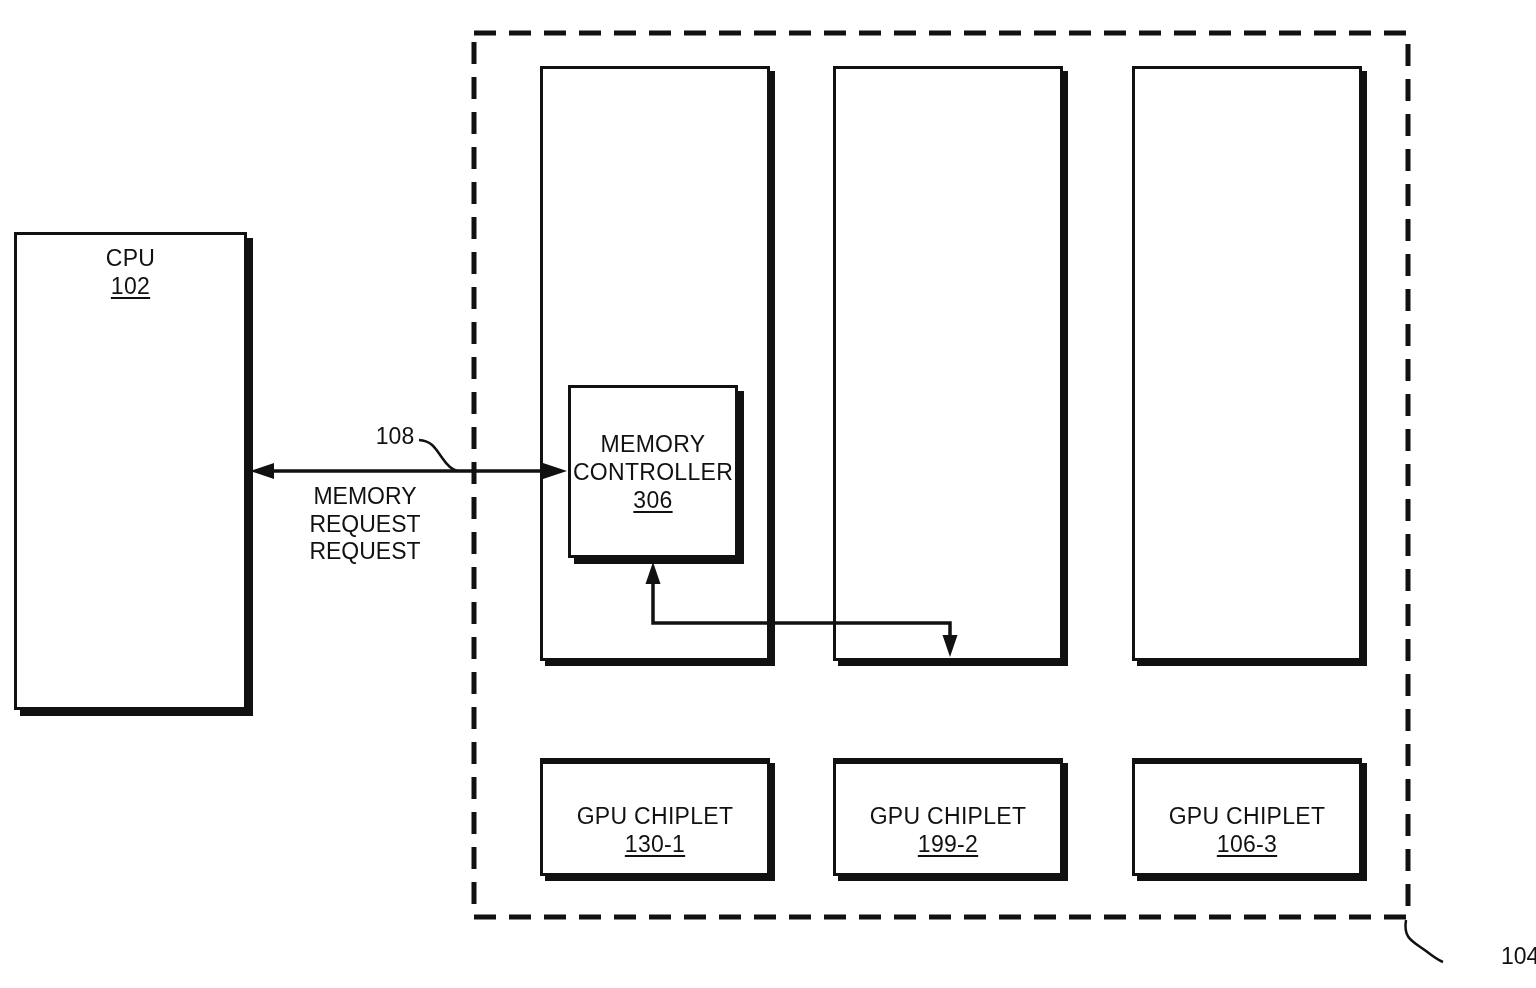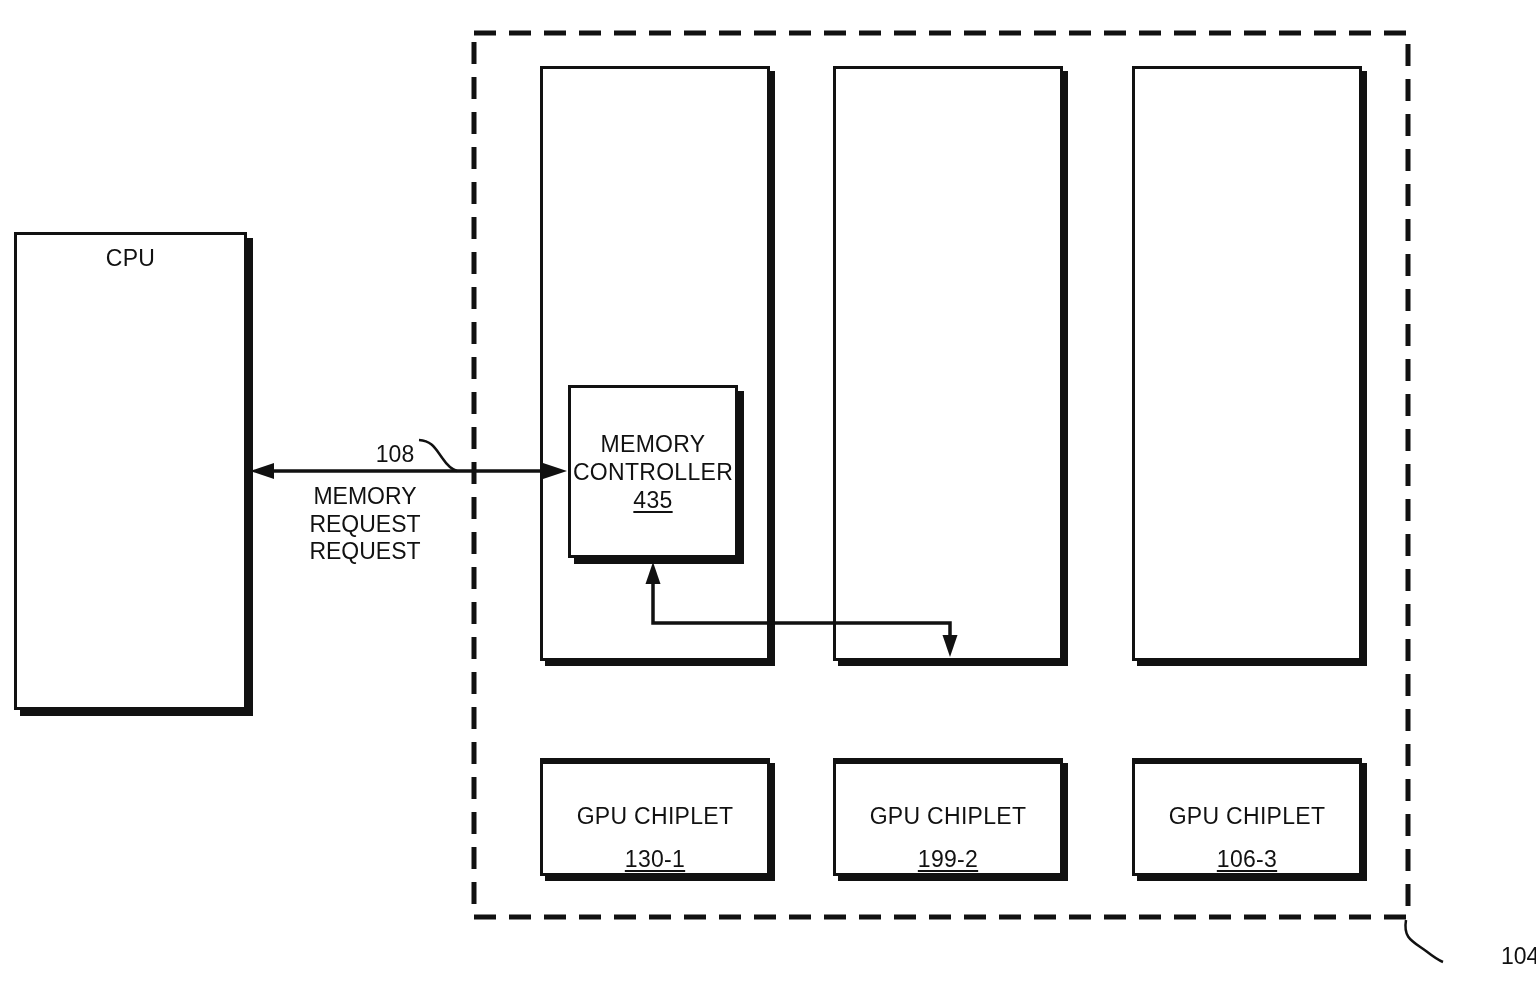--- a/index.html
+++ b/index.html
@@ -28,42 +28,43 @@
   
   .body { top:66px; width:230px; height:595px; z-index:1; }
   .body1 { left:540px; } .body2 { left:833px; } .body3 { left:1132px; }
   
   .bus { left:540px; top:658px; width:823px; height:100px; z-index:2;
          display:flex; align-items:center; justify-content:center; }
   
   .chip { top:758px; width:230px; height:118px; z-index:3;
           border-top-width:6px;
           display:flex; flex-direction:column; align-items:center;
-          justify-content:space-between; padding-top:38px; }
+          justify-content:flex-start; padding-top:38px; }
   .chip1 { left:540px; } .chip2 { left:833px; } .chip3 { left:1132px; }
   
   .mc { left:568px; top:385px; width:170px; height:173px; z-index:4;
         box-shadow:6px 6px 0 0 var(--ink);
         display:flex; flex-direction:column; align-items:center; justify-content:center;
         line-height:28px; }
   
   .free { position:absolute; z-index:5; font-size:23px; line-height:27px; text-align:center; }
-  .label-108 { left:365px; top:441px; width:60px; }
+  .label-108 { left:365px; top:423px; width:60px; }
   .mar { left:290px; top:483px; width:150px; line-height:27.5px; }
   .label-104 { left:1501px; top:943px; width:80px; text-align:left; }
   
   .overlay { position:absolute; left:0; top:0; z-index:10; pointer-events:none; }
 </style>
 </head>
 <body>
 
 <div class="stage">
 
   <div class="box cpu">
     <div class="lbl">CPU</div>
+    <div class="lbl"><span class="ref">102</span></div>
   </div>
 
   <div class="box body body1"></div>
   <div class="box body body2"></div>
   <div class="box body body3"></div>
 
 
   <div class="box chip chip1">
     <div class="lbl">GPU CHIPLET</div>
     <div class="lbl"><span class="ref">130-1</span></div>
@@ -73,21 +74,21 @@
     <div class="lbl"><span class="ref">199-2</span></div>
   </div>
   <div class="box chip chip3">
     <div class="lbl">GPU CHIPLET</div>
     <div class="lbl"><span class="ref">106-3</span></div>
   </div>
 
   <div class="box mc">
     <div class="lbl">MEMORY</div>
     <div class="lbl">CONTROLLER</div>
-    <div class="lbl"><span class="ref">435</span></div>
+    <div class="lbl"><span class="ref">306</span></div>
   </div>
 
   <div class="free label-108">108</div>
   <div class="free mar">
     <div>MEMORY</div>
     <div>REQUEST</div>
     <div>REQUEST</div>
   </div>
   <div class="free label-104">104</div>
 

